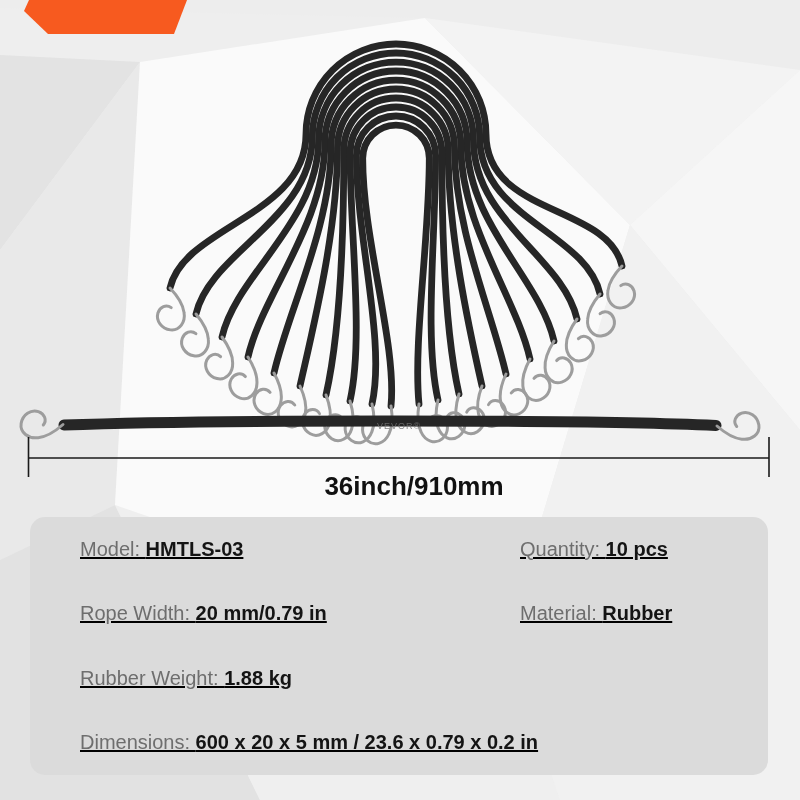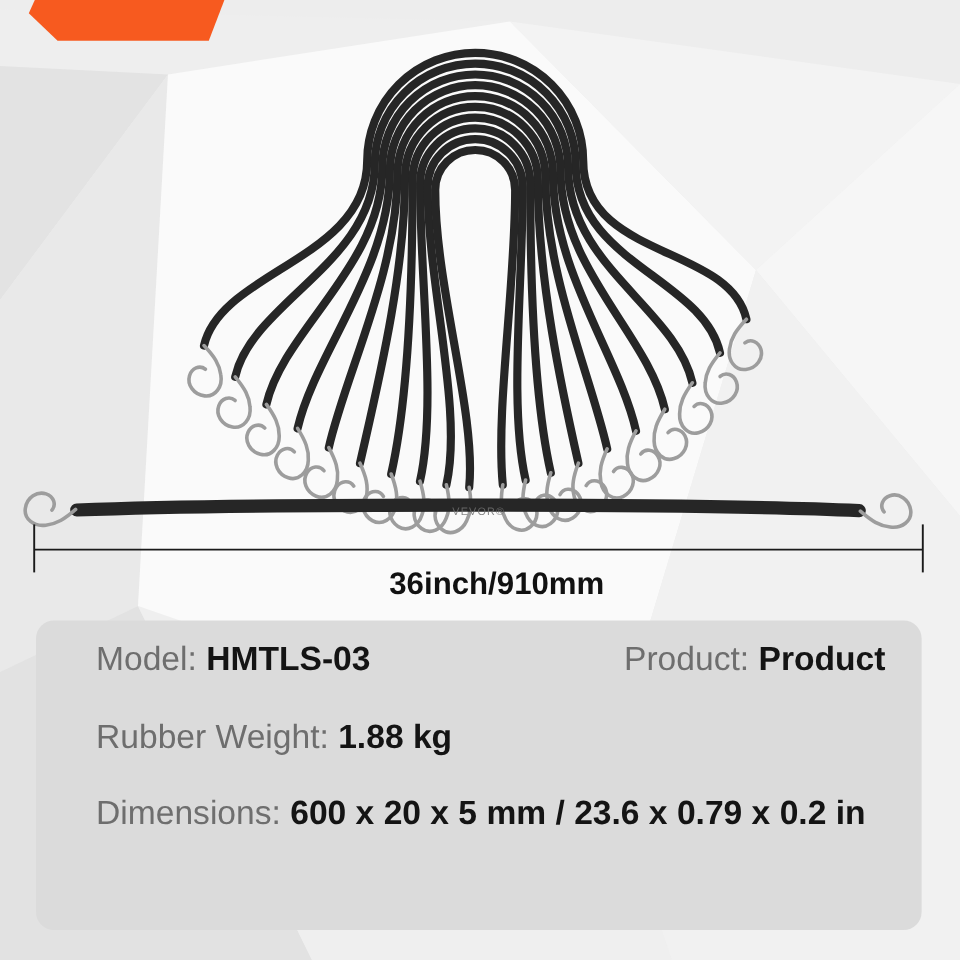--- a/index.html
+++ b/index.html
@@ -12,21 +12,21 @@
     position:absolute;left:0;top:471px;width:800px;text-align:center;
     transform:translateX(14px);
     font-size:26px;font-weight:700;color:#111;letter-spacing:0;
   }
   .spec-panel{
     position:absolute;left:30px;top:517px;width:738px;height:258px;
     background:#dbdbdb;border-radius:15px;
     display:grid;grid-template-columns:440px 1fr;grid-template-rows:repeat(4,64.5px);
     align-items:center;padding-left:50px;box-sizing:border-box;
   }
-  .spec-cell{font-size:28px;white-space:nowrap;}
+  .spec-cell{font-size:20px;white-space:nowrap;text-decoration:underline;}
   .spec-cell .lbl{color:#6e6e6e;font-weight:400;}
   .spec-cell .val{color:#141414;font-weight:700;}
   .cell-span{grid-column:1 / 3;}
   svg text{font-family:"Liberation Sans",sans-serif;}
 </style>
 </head>
 <body>
 
 <div class="stage">
 
@@ -103,21 +103,27 @@
     </g>
   </svg>
 
   <div class="dim-label">36inch/910mm</div>
 
   <div class="spec-panel">
     <div class="spec-cell">
       <span class="lbl">Model: </span><span class="val">HMTLS-03</span>
     </div>
     <div class="spec-cell">
-      <span class="lbl">Product: </span><span class="val">Product</span>
+      <span class="lbl">Quantity: </span><span class="val">10 pcs</span>
+    </div>
+    <div class="spec-cell">
+      <span class="lbl">Rope Width: </span><span class="val">20 mm/0.79 in</span>
+    </div>
+    <div class="spec-cell">
+      <span class="lbl">Material: </span><span class="val">Rubber</span>
     </div>
     <div class="spec-cell">
       <span class="lbl">Rubber Weight: </span><span class="val">1.88 kg</span>
     </div>
     <div class="spec-cell cell-span">
       <span class="lbl">Dimensions: </span><span class="val">600 x 20 x 5 mm / 23.6 x 0.79 x 0.2 in</span>
     </div>
   </div>
 
 </div>

